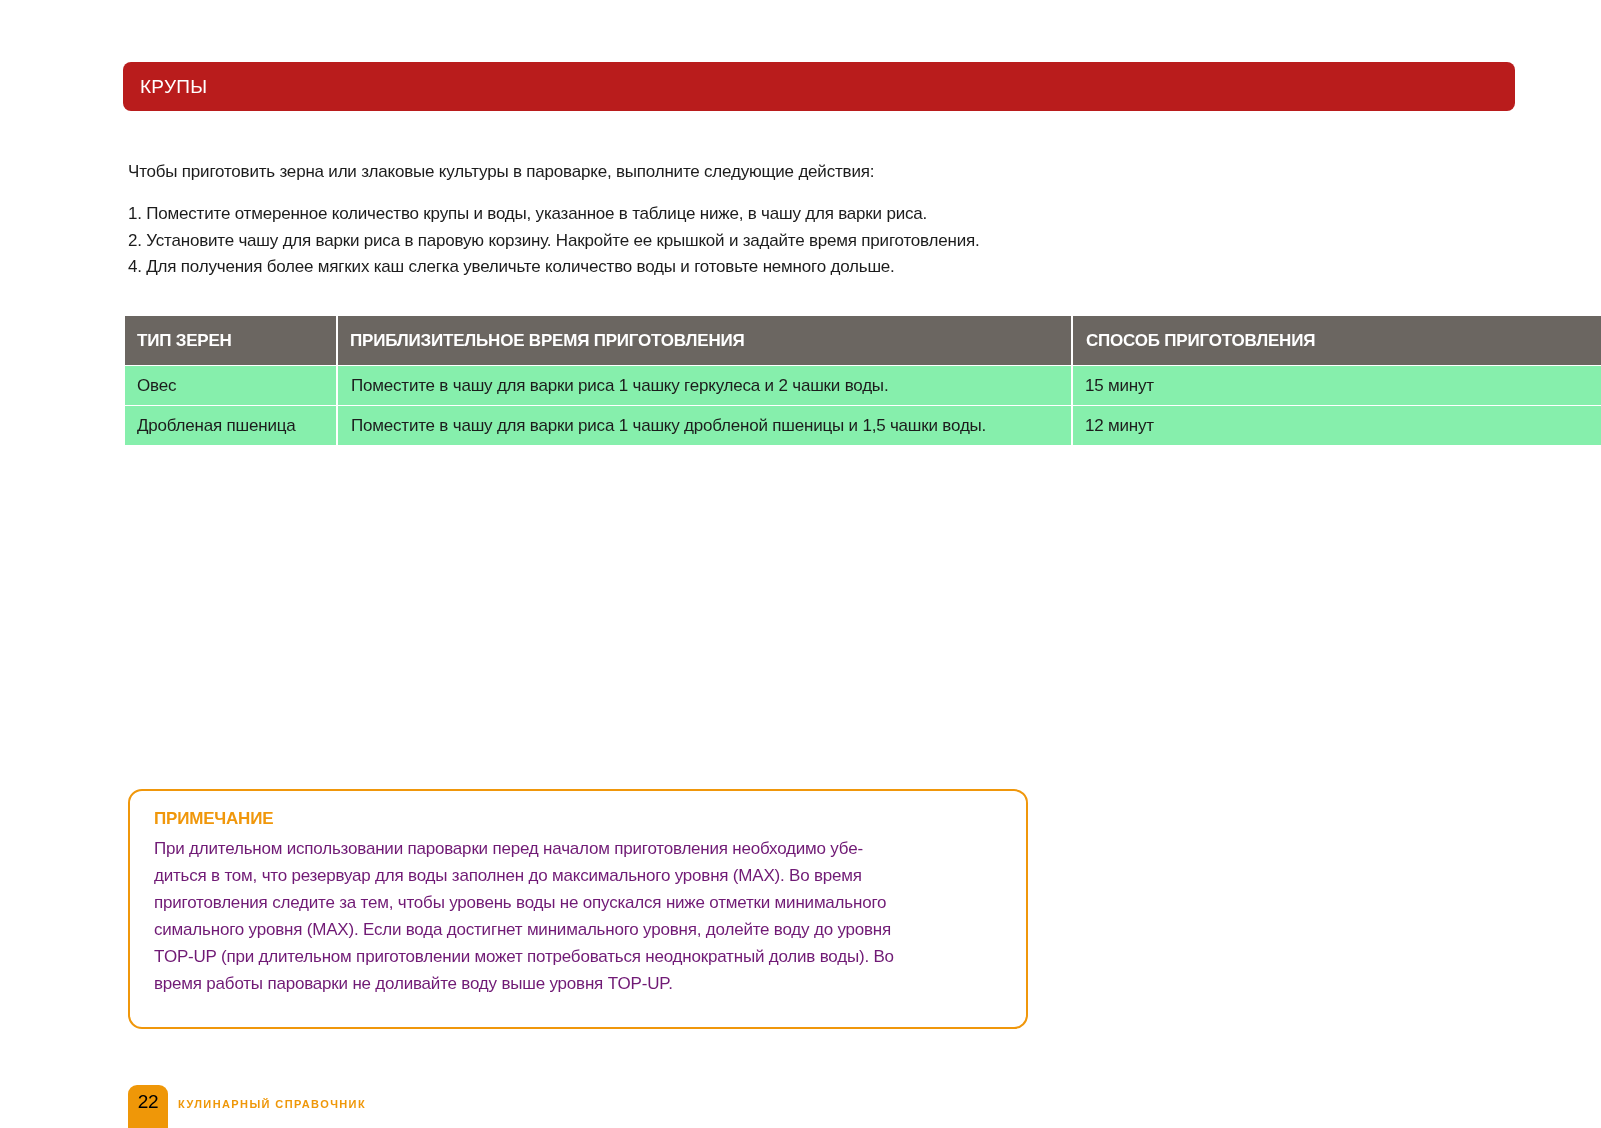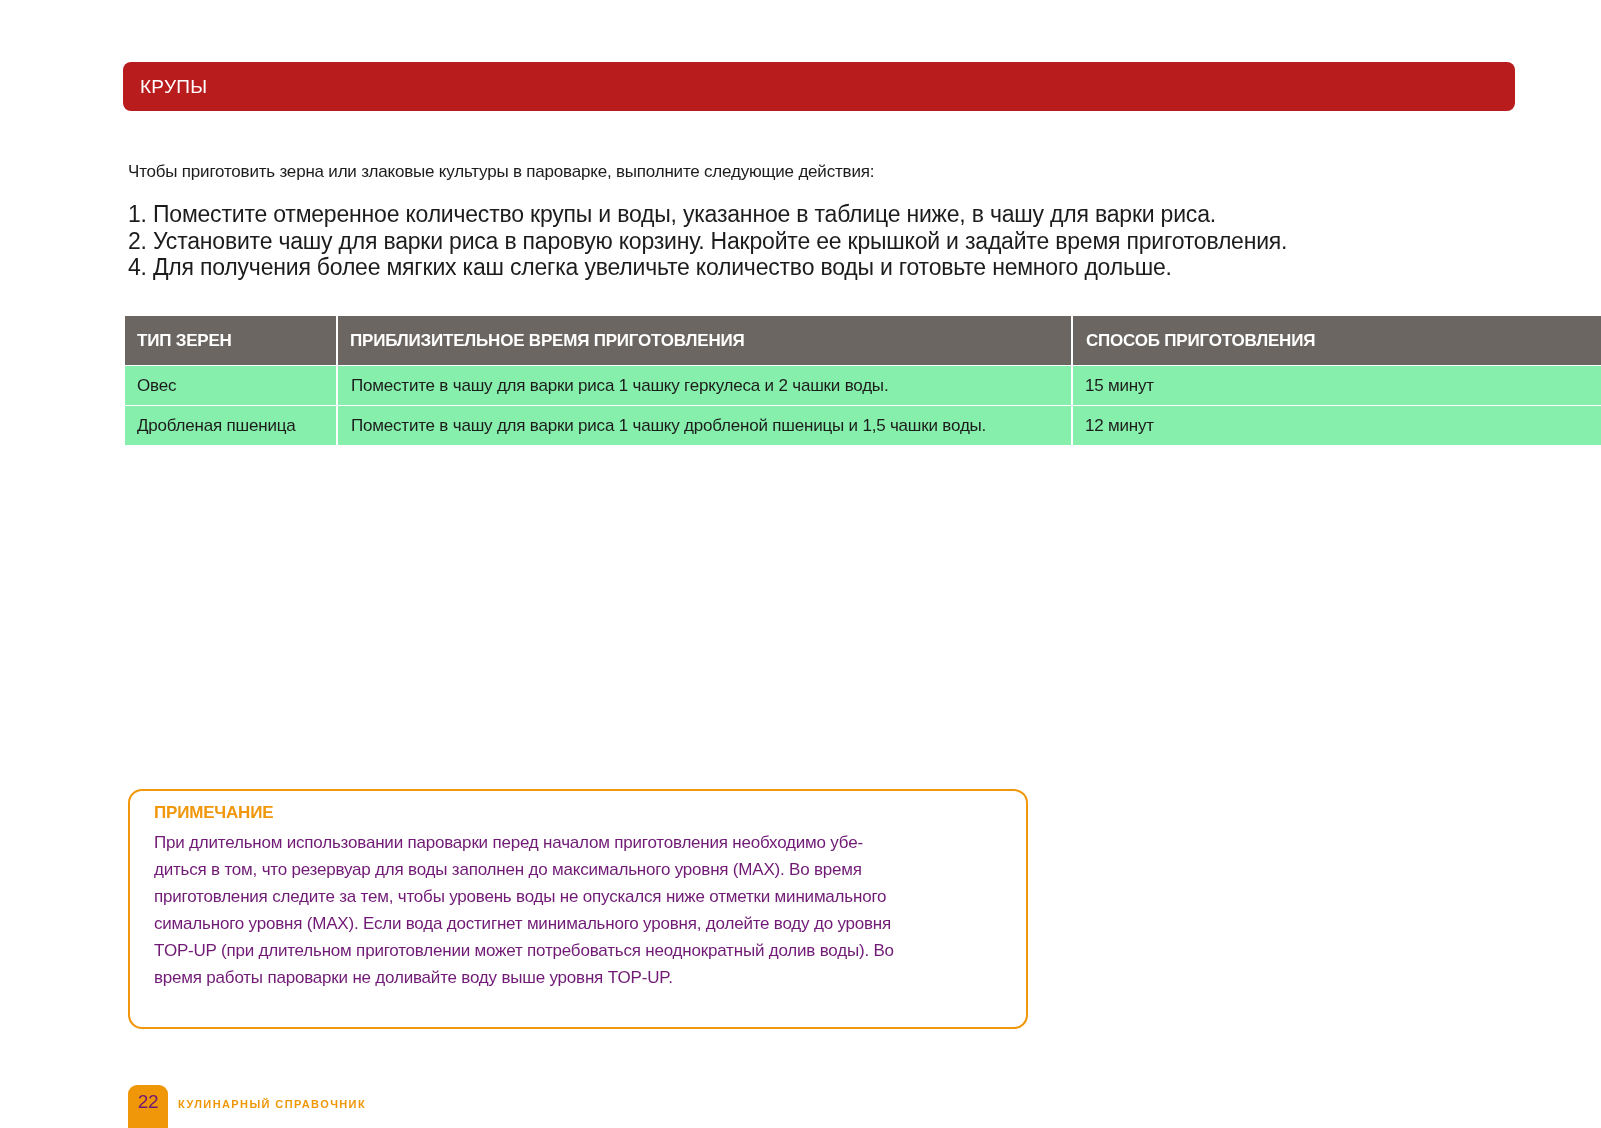--- a/index.html
+++ b/index.html
@@ -44,21 +44,21 @@
     position: absolute;
     left: 128px;
     top: 161px;
     font-size: 17px;
     line-height: 22px;
   }
   .steps {
     position: absolute;
     left: 128px;
     top: 201px;
-    font-size: 23px;
+    font-size: 17px;
   }
   .steps .step {
     line-height: 26.5px;
     white-space: nowrap;
   }
 
   
   .grain-table {
     position: absolute;
     left: 125px;
@@ -95,21 +95,21 @@
   
   .note-box {
     position: absolute;
     left: 128px;
     top: 789px;
     width: 900px;
     height: 240px;
     box-sizing: border-box;
     border: 2.5px solid #f0970b;
     border-radius: 14px;
-    padding: 11px 0 0 24px;
+    padding: 17px 0 0 24px;
   }
   .note-title {
     color: #f0970b;
     font-weight: bold;
     font-size: 17px;
     line-height: 22px;
     margin-bottom: 5px;
   }
   .note-line {
     color: #701a75;
@@ -127,21 +127,21 @@
     height: 43px;
     background: #ef9708;
     border-radius: 9px 9px 0 0;
     display: flex;
     justify-content: center;
     align-items: flex-start;
     padding-top: 7px;
     box-sizing: border-box;
   }
   .page-num-tab .num {
-    color: #701a75;
+    color: #000000;
     font-size: 19px;
     line-height: 19px;
   }
   .footer-label {
     position: absolute;
     left: 178px;
     top: 1098px;
     color: #ef9708;
     font-size: 11px;
     font-weight: bold;

